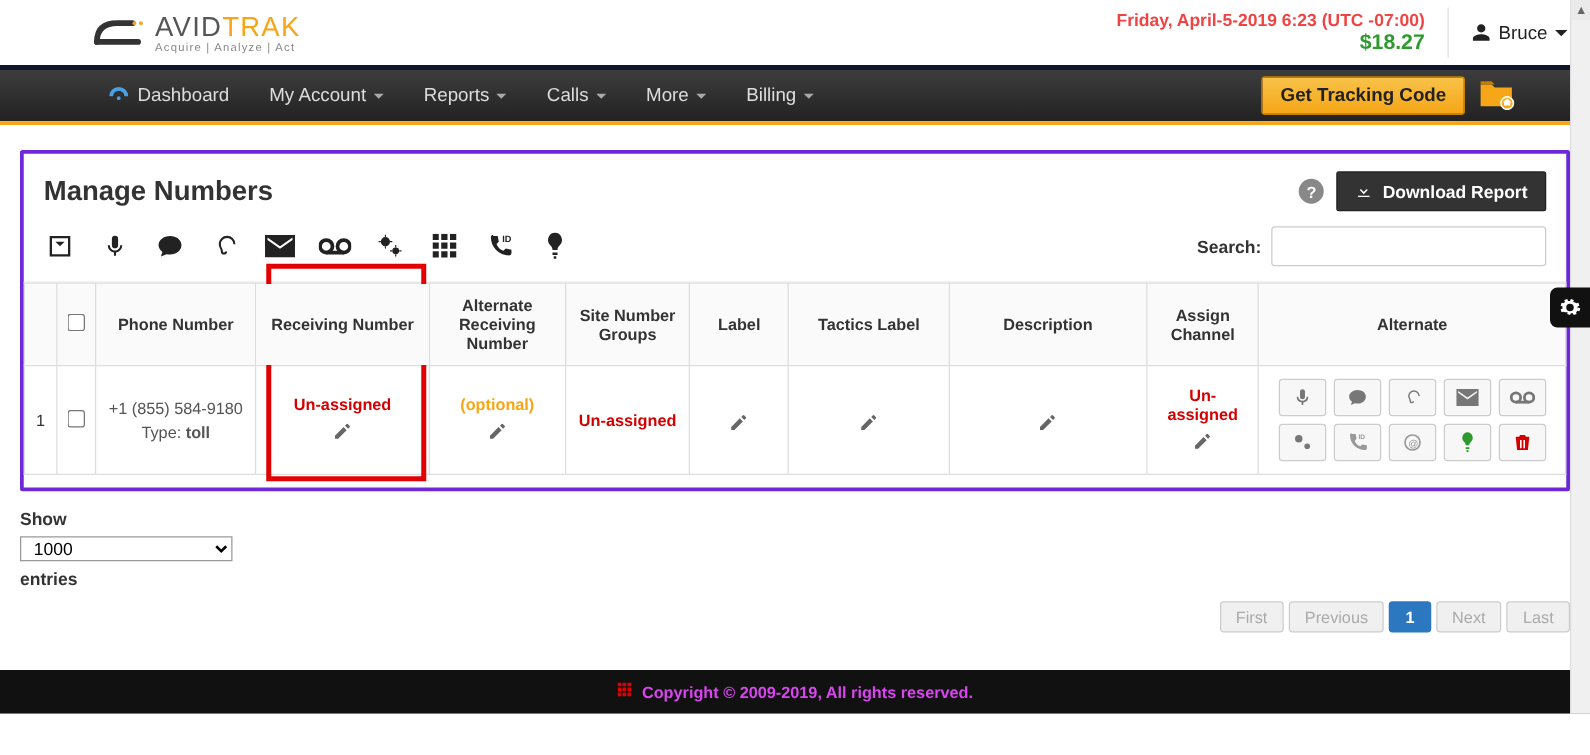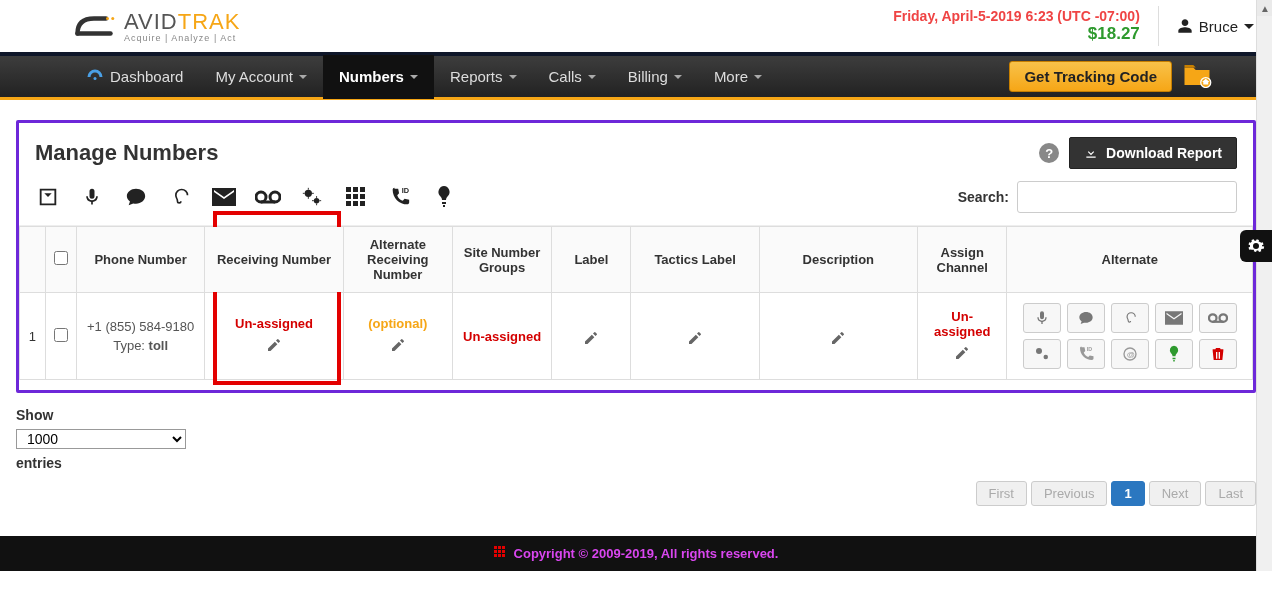--- a/index.html
+++ b/index.html
@@ -258,38 +258,34 @@
     <svg width="18" height="18" viewBox="0 0 24 24">
         <path fill="#4aa0e6" d="M12 2a10 10 0 00-10 10h4a6 6 0 1112 0h4A10 10 0 0012 2z"></path>
         <circle cx="12" cy="14" r="2" fill="#4aa0e6"></circle>
       </svg>
     <span>Dashboard</span>
   </div>
   <div class="item">
     <span>My Account</span>
     <span class="caret"></span>
   </div>
-  <div class="item active">
-    <span>Numbers</span>
-    <span class="caret"></span>
-  </div>
   <div class="item">
     <span>Reports</span>
     <span class="caret"></span>
   </div>
   <div class="item">
     <span>Calls</span>
     <span class="caret"></span>
   </div>
   <div class="item">
+    <span>More</span>
+    <span class="caret"></span>
+  </div>
+  <div class="item">
     <span>Billing</span>
-    <span class="caret"></span>
-  </div>
-  <div class="item">
-    <span>More</span>
     <span class="caret"></span>
   </div>
   <div class="spacer"></div>
   <div class="tracking-btn">Get Tracking Code</div>
   <div class="folder-icon">
     <svg width="30" height="26" viewBox="0 0 24 20">
       <path fill="#f6a616" d="M2 4h7l2 2h11v12H2z"></path>
         <path fill="#c77f00" d="M2 2h7l2 2H2z"></path>
       <circle cx="19" cy="16" r="4" fill="#f6a616" stroke="#fff" stroke-width="1"></circle>
       <path fill="#fff" d="M19 13l3 2.5h-1v2h-4v-2h-1z"></path>

